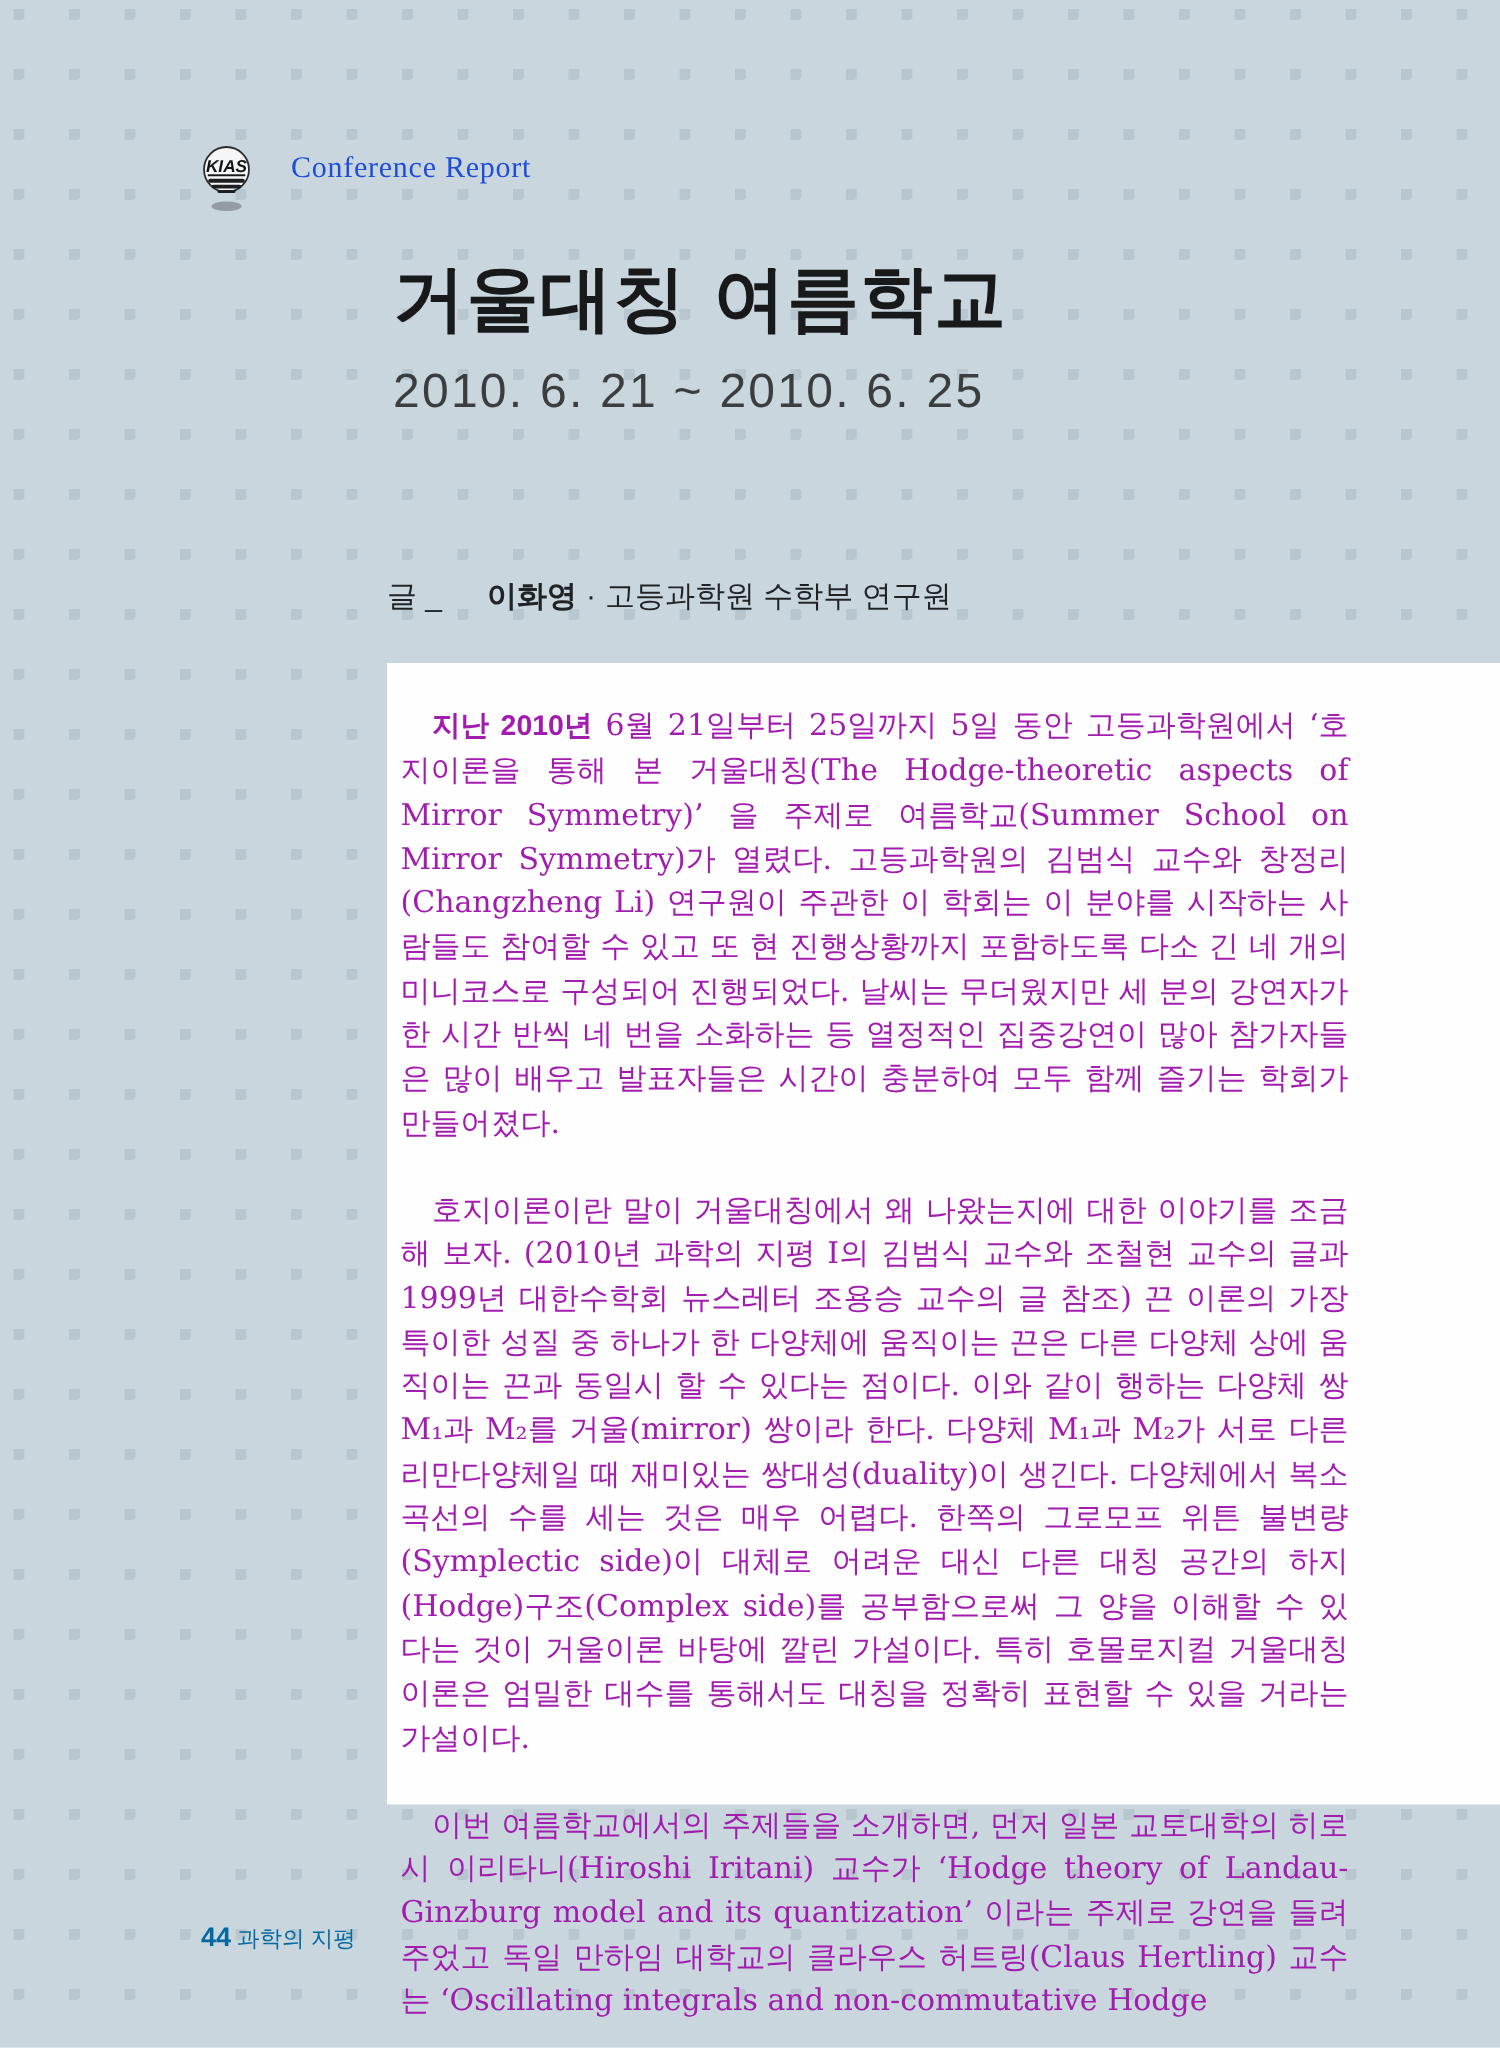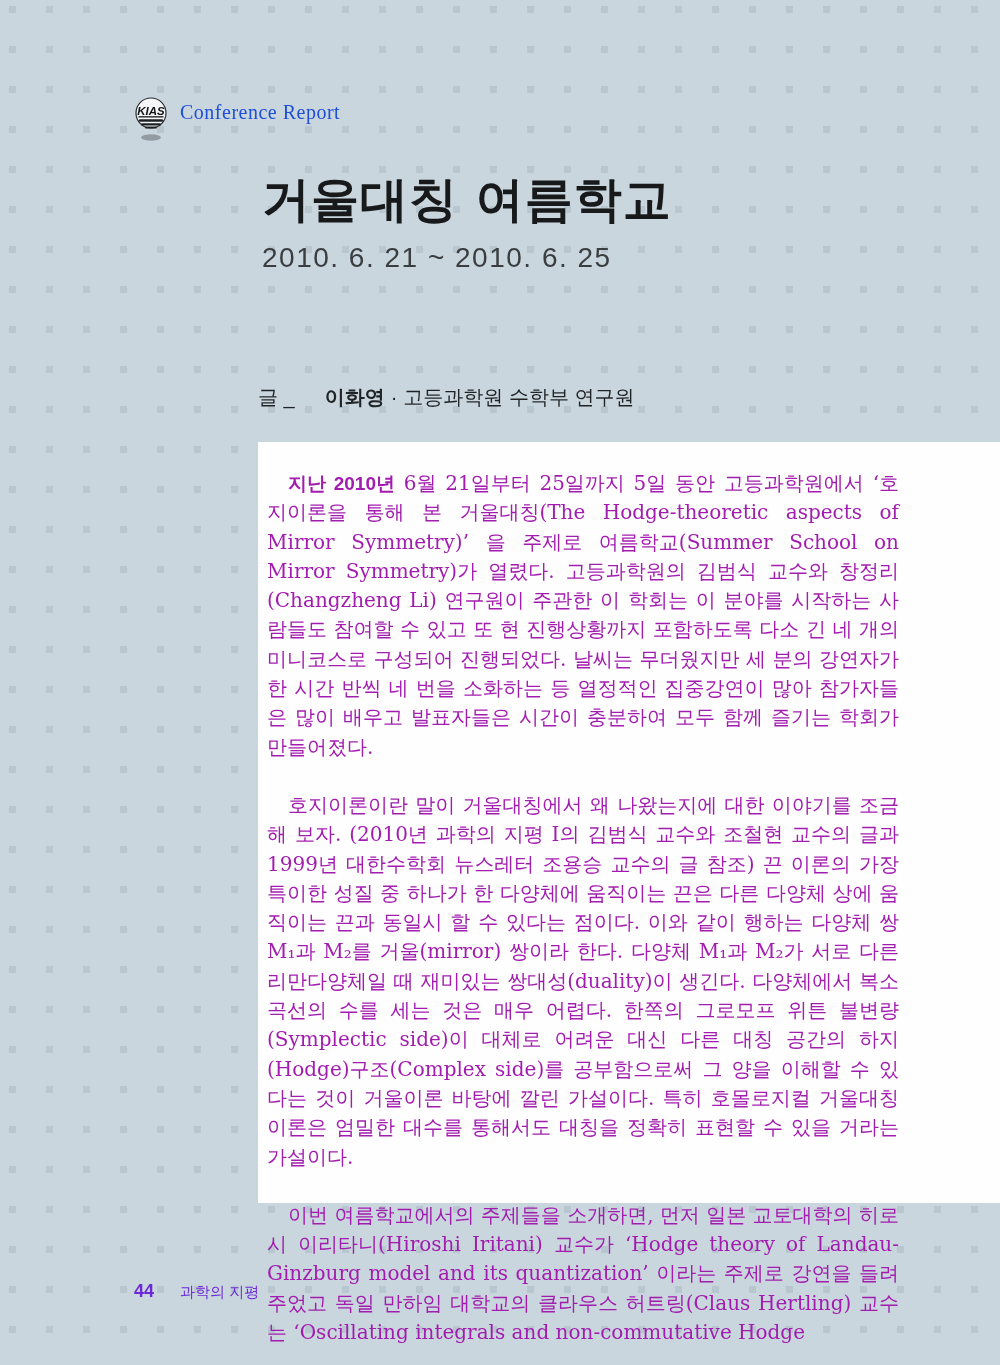--- a/index.html
+++ b/index.html
@@ -12,37 +12,37 @@
   }
   
   .pattern {
     position:absolute; inset:0;
     background-image: conic-gradient(at 7px 7px, rgba(0,0,0,0) 0deg 270deg, #b8c7cf 270deg 360deg);
     background-size:37px 40px;
     background-position:9px 6px;
   }
   .header {
     position:absolute; left:133px; top:96px;
-    display:flex; align-items:flex-start; gap:11px; z-index:2;
+    display:flex; align-items:flex-start; gap:25px; z-index:2;
   }
   .header-label {
     margin-top:5px;
     font-size:20px; letter-spacing:0.5px;
     color:#1d4ed8;
     font-family:Liberation Serif, serif;
   }
   .title-block { position:absolute; left:262px; top:172px; z-index:2; }
   .page-title {
     margin:0; font-size:48px; font-weight:600; line-height:1.15;
     letter-spacing:1px; color:#17191b;
   }
   .date-range {
     margin-top:15px;
     font-family:"Liberation Sans", sans-serif;
-    font-size:28px; letter-spacing:1.5px; color:#3a3e41;
+    font-size:32px; letter-spacing:1.5px; color:#3a3e41;
   }
   .byline {
     position:absolute; left:258px; top:384px; z-index:2;
     display:flex; align-items:baseline; gap:6px;
     font-family:"Liberation Sans", sans-serif;
     font-size:20px; color:#1f2326;
   }
   .byline .author { font-weight:bold;margin-left:24px; }
   .content-box {
     position:absolute; left:258px; top:442px;
@@ -58,22 +58,22 @@
     text-align:justify;
   }
   .article p { margin:0 0 29px 0; text-indent:21px; }
   .article p:last-child { margin-bottom:0; }
   .article .lead {
     font-family:"Liberation Sans", sans-serif;
     font-size:19px; font-weight:bold;
   }
   .footer {
     position:absolute; left:134px; top:1281px; z-index:2;
-    display:flex; align-items:baseline; gap:26px;
-    font-family:"Liberation Sans", sans-serif; color:#6d28d9;
+    display:flex; align-items:baseline; gap:4px;
+    font-family:"Liberation Sans", sans-serif; color:#0369a1;
   }
   .page-number { font-weight:bold; font-size:18px; }
   .magazine-title { font-size:15px; }
 </style>
 </head>
 <body>
 
 <div class="page">
   <div class="pattern"></div>
 

